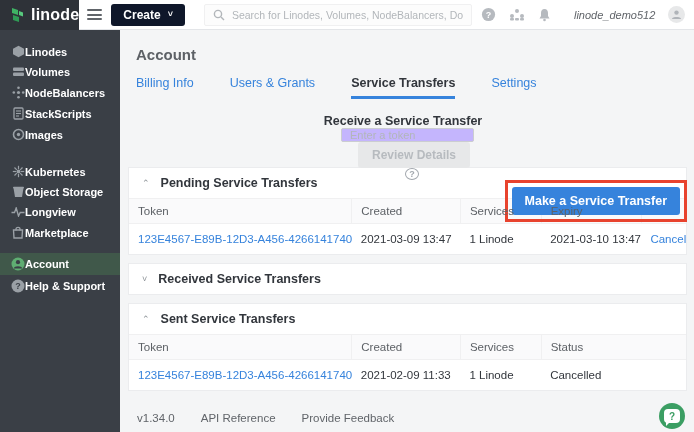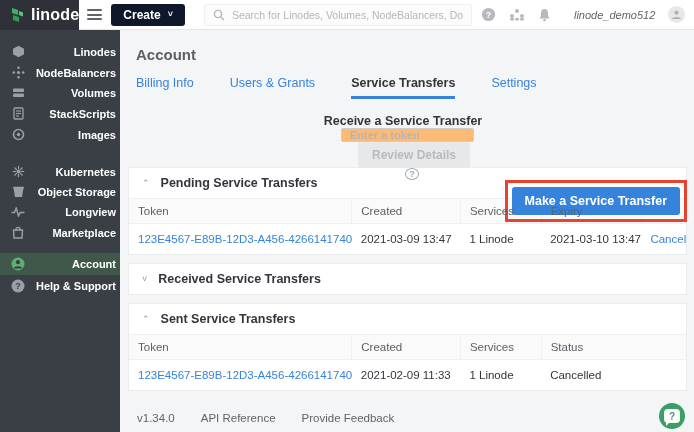--- a/index.html
+++ b/index.html
@@ -23,37 +23,37 @@
   .hdr-ic { color:#a2a7ad; display:flex; align-items:center; cursor:pointer; }
   .username { font-size:11px; color:#606469; margin-left:10px; cursor:pointer;font-style:italic; }
   .avatar { width:17px; height:17px; border-radius:50%; background:#e7e8e9; display:flex; align-items:center; justify-content:center; cursor:pointer; }
   .hdr-chev { color:#9ea4aa; font-size:9px; cursor:pointer; }
 
   
   .body-row { flex:1; display:flex; min-height:0; }
 
   
   .sidebar { width:120px; background:#3a3f46; padding-top:11px; flex:0 0 120px; }
-  .nav-item { display:flex; align-items:center; padding:4px 4px 4px 11px; color:#fff; font-size:11px; font-weight:700; cursor:pointer;justify-content:space-between; }
+  .nav-item { display:flex; align-items:center; padding:4px 4px 4px 11px; color:#fff; font-size:11px; font-weight:700; cursor:pointer; }
   .nav-item .nico { width:14px; display:flex; justify-content:center; color:#9aa0a6; flex:0 0 14px; }
   .nav-gap { height:16px; }
   .nav-gap-sm { height:10px; }
   .nav-item.active { background:#40584a; }
   .nav-item.active .nico { color:#5fae72; }
 
   
   .main { flex:1; position:relative; padding:0 7px 0 8px; min-width:0; }
   .page-title { margin:16px 0 0 8px; font-size:15px; font-weight:700; color:#5d6166; }
   .tabs { display:flex; gap:36px; margin:13px 0 0 8px; }
   .tab { font-size:12.5px; color:#3683dc; padding-bottom:6px; cursor:pointer; }
   .tab.active { color:#32363c; font-weight:700; border-bottom:3px solid #3683dc; }
 
   .receive-row { display:flex; align-items:center; margin-top:15px; height:42px;flex-direction:column; }
   .receive-label { font-size:12.5px; font-weight:700; color:#32363c; margin-right:9px; white-space:nowrap; }
-  .token-input { width:133px; height:25px; border:1px solid #cbcdd0; border-radius:2px; padding:0 8px; font-size:11px; color:#32363c; font-family:inherit; outline:none; background:#fdba74;font-weight:bold; }
+  .token-input { width:133px; height:25px; border:1px solid #cbcdd0; border-radius:2px; padding:0 8px; font-size:11px; color:#32363c; font-family:inherit; outline:none; background:#c4b5fd; }
   .token-input::placeholder { color:#b2b6ba; }
   .review-btn { margin-left:13px; background:#e7e8e9; color:#b7bbbf; border:none; border-radius:3px; font-size:12px; font-weight:700; padding:6px 14px; font-family:inherit; cursor:default; }
   .q-icon { margin-left:9px; width:14px; height:14px; border:1.4px solid #a2a7ad; border-radius:50%; color:#a2a7ad; font-size:9px; font-weight:700; display:flex; align-items:center; justify-content:center; cursor:pointer; }
   .make-wrap { margin-left:auto; border:3px solid #e8432e; padding:4px 4px; }
   .make-btn { background:#3683dc; color:#fff; border:none; border-radius:3px; font-size:12.5px; font-weight:700; padding:7px 13px; font-family:inherit; cursor:pointer; white-space:nowrap; }
 
   .panel { background:#fff; border:1px solid #ebecee; margin-top:8px; }
   .panel.first { margin-top:11px; }
   .panel-hd { display:flex; align-items:center; gap:11px; padding:8px 12px 8px 13px; cursor:pointer; }
   .panel-hd .pchev { color:#8a9095; font-size:9px; }
@@ -153,38 +153,38 @@
       <div class="nav-item">
         <span class="nico">
             <svg class="ic" width="13" height="13" viewBox="0 0 13 13">
               <polygon points="6.5,0.8 12,3.8 12,9.2 6.5,12.2 1,9.2 1,3.8" fill="#9aa0a6"></polygon>
             </svg>
           </span>
         <span>Linodes</span>
       </div>
       <div class="nav-item">
         <span class="nico">
+            <svg class="ic" width="13" height="12" viewBox="0 0 13 12">
+              <rect x="1" y="1.5" width="11" height="3.6" rx="1" fill="#9aa0a6"></rect>
+              <rect x="1" y="6.5" width="11" height="3.6" rx="1" fill="#9aa0a6"></rect>
+            </svg>
+          </span>
+        <span>Volumes</span>
+      </div>
+      <div class="nav-item">
+        <span class="nico">
             <svg class="ic" width="13" height="13" viewBox="0 0 13 13">
               <circle cx="6.5" cy="6.5" r="1.6" fill="#9aa0a6"></circle>
               <circle cx="6.5" cy="1.8" r="1.3" fill="#9aa0a6"></circle>
               <circle cx="6.5" cy="11.2" r="1.3" fill="#9aa0a6"></circle>
               <circle cx="1.8" cy="6.5" r="1.3" fill="#9aa0a6"></circle>
               <circle cx="11.2" cy="6.5" r="1.3" fill="#9aa0a6"></circle>
             </svg>
           </span>
         <span>NodeBalancers</span>
-      </div>
-      <div class="nav-item">
-        <span class="nico">
-            <svg class="ic" width="13" height="12" viewBox="0 0 13 12">
-              <rect x="1" y="1.5" width="11" height="3.6" rx="1" fill="#9aa0a6"></rect>
-              <rect x="1" y="6.5" width="11" height="3.6" rx="1" fill="#9aa0a6"></rect>
-            </svg>
-          </span>
-        <span>Volumes</span>
       </div>
       <div class="nav-item">
         <span class="nico">
             <svg class="ic" width="11" height="13" viewBox="0 0 11 13">
               <rect x="1" y="1" width="9" height="11" rx="1" fill="none" stroke="#9aa0a6" stroke-width="1.3"></rect>
               <line x1="3" y1="4" x2="8" y2="4" stroke="#9aa0a6" stroke-width="1.1"></line>
               <line x1="3" y1="6.5" x2="8" y2="6.5" stroke="#9aa0a6" stroke-width="1.1"></line>
               <line x1="3" y1="9" x2="6" y2="9" stroke="#9aa0a6" stroke-width="1.1"></line>
             </svg>
           </span>

